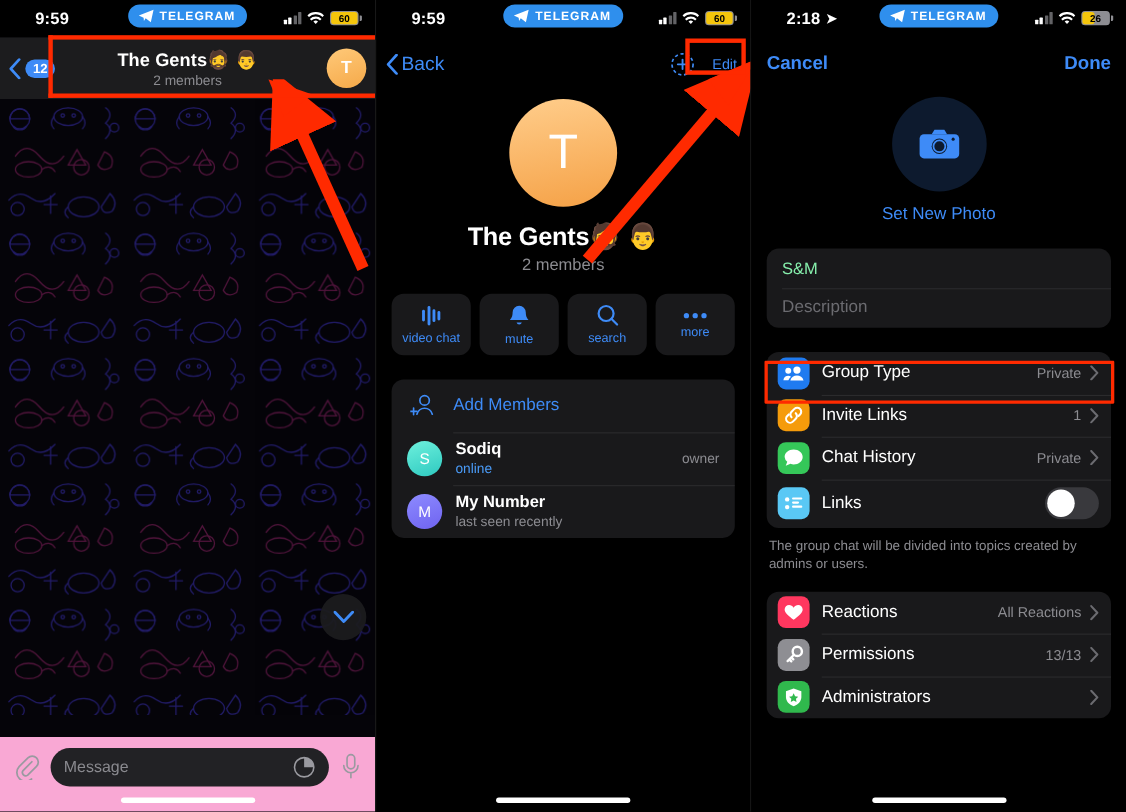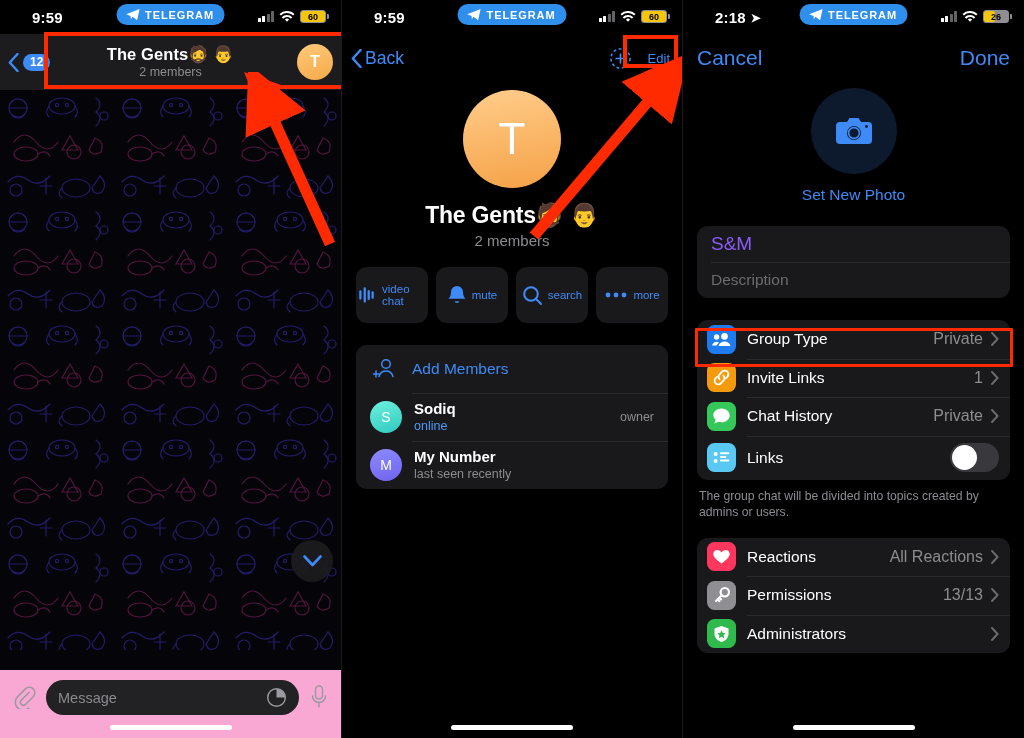--- a/index.html
+++ b/index.html
@@ -111,21 +111,21 @@
     color: #fff; font-size: 44px; font-weight: 300;
   }
   .prof-name {
     text-align:center; color:#fff; font-size: 23px; font-weight: bold;
     margin-top: 14px; letter-spacing: -.2px;
   }
   .prof-sub { text-align:center; color:#8c8c91; font-size: 15px; margin-top: 3px; }
   .actions { display:flex; gap: 8px; padding: 18px 14px 0; }
   .action {
     flex:1; background:#19191b; border-radius: 11px; height: 56px;
-    display:flex; flex-direction:row; align-items:center; justify-content:center; gap: 5px;
+    display:flex; flex-direction:column; align-items:center; justify-content:center; gap: 5px;
   }
   .action .ilabel { color:#3e8bf7; font-size: 11.5px; }
   .member-card { margin: 22px 14px 0; background:#19191b; border-radius: 11px; overflow:hidden; }
   .mrow { display:flex; align-items:center; padding: 0 14px; height: 44px; position:relative; }
   .mrow.tall { height: 48px; }
   .mrow + .mrow::before {
     content:""; position:absolute; left: 56px; right: 0; top: 0; height:1px; background: #2b2b2d;
   }
   .addmem-icon { width: 30px; margin-right: 12px; display:flex; justify-content:center; }
   .addmem-text { color:#3e8bf7; font-size: 15.5px; }
@@ -136,38 +136,38 @@
   .mav.s { background: linear-gradient(160deg,#6ef1dd,#2ec9c0); }
   .mav.m { background: linear-gradient(160deg,#8d8bff,#6f63f0); }
   .mname { color:#ffffff; font-size: 15px; font-weight: bold; line-height: 1.25; }
   .mstatus { font-size: 12.5px; line-height: 1.3; }
   .mstatus.online { color:#4a9bf7; }
   .mstatus.recent { color:#8c8c91; }
   .mrole { margin-left:auto; color:#8c8c91; font-size: 12.5px; }
 
   
   .edit-nav { height: 48px; display:flex; align-items:center; justify-content:space-between; padding: 0 14px; }
-  .edit-nav a { color:#3e8bf7; font-size: 21px; }
+  .edit-nav a { color:#3e8bf7; font-size: 17px; font-weight: bold; }
   .photo-circle {
     width: 86px; height: 86px; border-radius:50%; margin: 6px auto 0;
     background: #0d1a2e; display:flex; align-items:center; justify-content:center;
   }
   .set-photo { text-align:center; color:#3e8bf7; font-size: 15.5px; margin-top: 12px; }
   .group { margin: 22px 14px 0; background: #19191b; border-radius: 11px; overflow:hidden; }
   .group.tight { margin-top: 18px; }
   .field { height: 36px; display:flex; align-items:center; padding: 0 14px; position:relative; }
   .field + .field::before { content:""; position:absolute; left:14px; right:0; top:0; height:1px; background:#2b2b2d; }
-  .field .val { color:#8b5cf6; font-size: 19px; }
+  .field .val { color:#86efac; font-size: 15px; }
   .field .ph2 { color:#6b6b70; font-size: 15.5px; }
   .srow { height: 38.5px; display:flex; align-items:center; padding: 0 11px 0 10px; position:relative; }
   .srow + .srow::before { content:""; position:absolute; left: 50px; right: 0; top:0; height:1px; background:#2b2b2d; }
   .sicon { width: 29px; height: 29px; border-radius: 7.5px; margin-right: 11px;
            display:flex; align-items:center; justify-content:center; flex: 0 0 29px; }
   .slabel { color:#fff; font-size: 15.5px; }
-  .sval { margin-left:auto; color:#8c8c91; font-size: 16px; }
+  .sval { margin-left:auto; color:#8c8c91; font-size: 13px; }
   .chev-r { width: 8px; height: 14px; margin-left: 8px; }
   .toggle { margin-left:auto; width: 49px; height: 29px; border-radius: 15px; background:#39393d; position:relative; }
   .toggle .knob { position:absolute; left: 2px; top: 2px; width: 25px; height: 25px; border-radius:50%; background:#fff; }
   .foot-note { color:#8c8c91; font-size: 12.2px; line-height: 1.32; padding: 8px 16px 0; }
   .hl-invite {
     position:absolute; left: 12px; top: 328px; width: 318px; height: 39px;
     border: 3px solid #ff2a00; pointer-events:none; z-index: 30; border-radius: 1px;
   }
 
   

